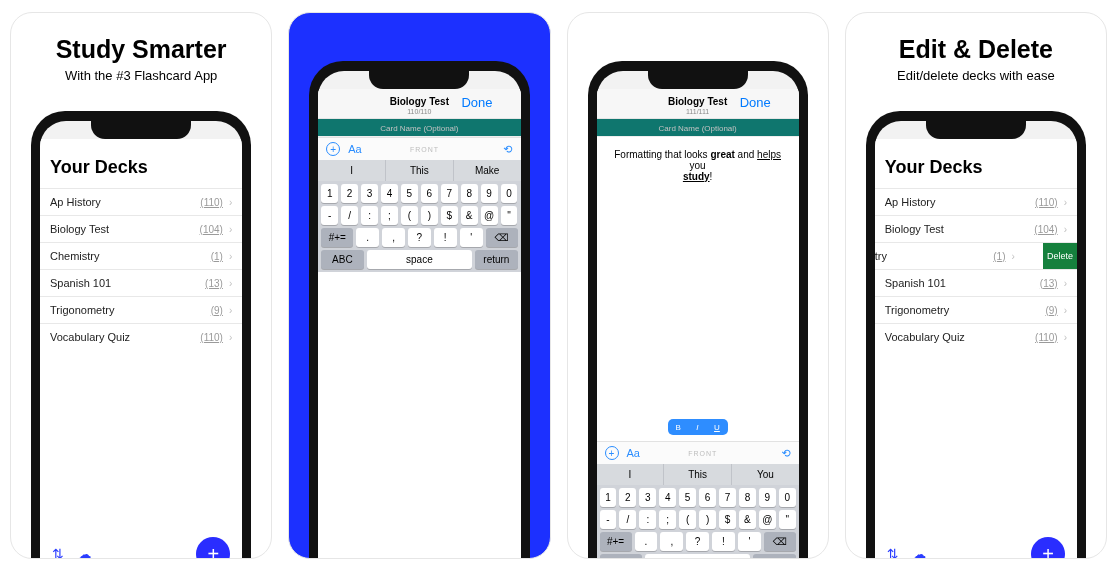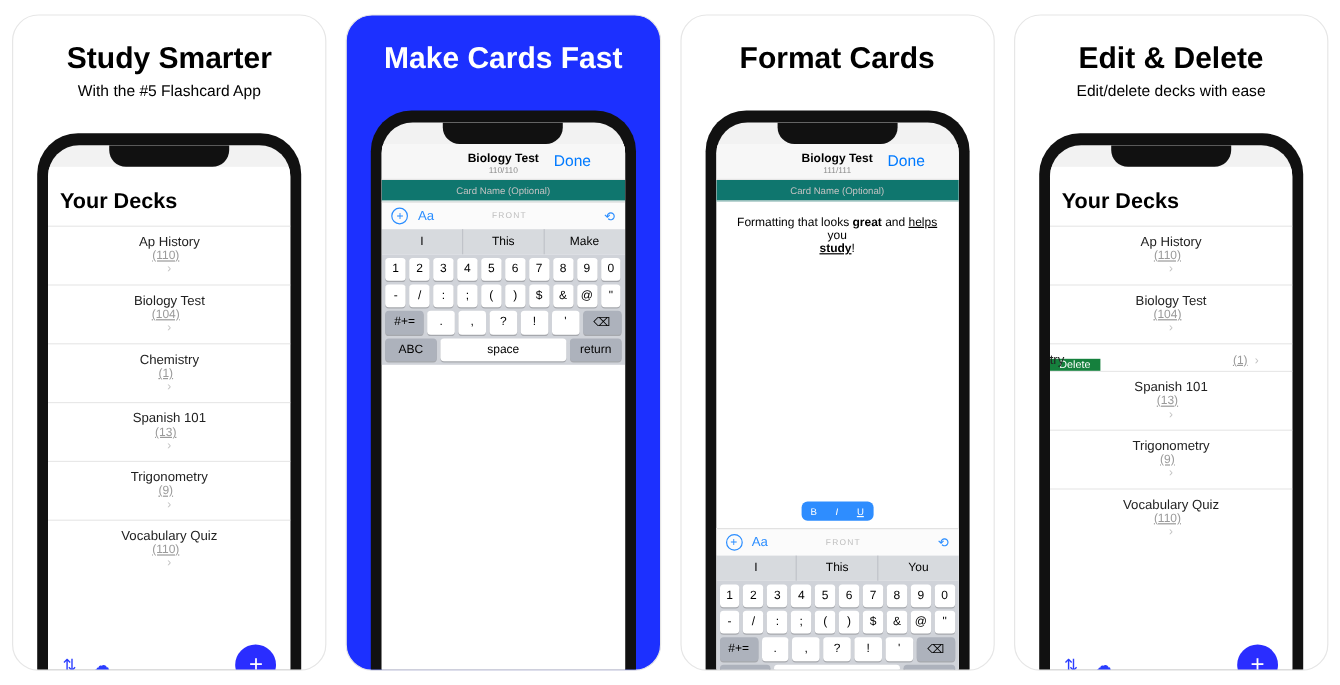--- a/index.html
+++ b/index.html
@@ -88,21 +88,20 @@
     padding: 18px 10px 10px 10px;
     color: #000;
   }
   .deck-row {
     display: flex;
     align-items: center;
     padding: 7px 10px;
     border-top: 1px solid #e8e8e8;
     font-size: 11px;
     color: #222;
-    flex-direction: column;
   }
   .deck-row:last-of-type { border-bottom: 1px solid #e8e8e8; }
   .deck-name { flex: 1; }
   .deck-count { color: #9a9a9a; margin-right: 6px; font-size: 10px; text-decoration: underline;}
   .chevron {
     color: #c2c2c2;
     font-size: 10px;
   }
   .deck-row.swiped {
     position: relative;
@@ -224,21 +223,21 @@
     padding: 5px 0;
     border-right: 1px solid #c0c3c9;
   }
   .suggest:last-child { border-right: none; }
 </style>
 </head>
 <body>
 
 <div class="panel">
   <div class="panel-title">Study Smarter</div>
-  <div class="panel-sub">With the #5 Flashcard App</div>
+  <div class="panel-sub">With the #3 Flashcard App</div>
   <div class="phone-wrap">
     <div class="phone">
         <div class="phone-inner">
       <div class="notch"></div>
       <div class="screen-content">
         <div class="decks-header">Your Decks</div>
 
         <div class="deck-row">
           <span class="deck-name">Ap History</span>
           <span class="deck-count">(110)</span>
@@ -275,21 +274,20 @@
           <span class="bb-icon">☁︎</span>
           <span class="fab">+</span>
         </div>
       </div>
     </div>
       </div>
   </div>
 </div>
 
 <div class="panel blue">
-  <div class="panel-title">Make Cards Fast</div>
   <div class="phone-wrap">
     <div class="phone">
         <div class="phone-inner">
       <div class="notch"></div>
       <div class="screen-content">
         <div class="edit-top">
           <div class="edit-title-block">
             <div class="edit-title">Biology Test</div>
             <div class="edit-sub">110/110</div>
           </div>
@@ -347,21 +345,20 @@
             <div class="key dark med">return</div>
           </div>
         </div>
       </div>
     </div>
       </div>
   </div>
 </div>
 
 <div class="panel">
-  <div class="panel-title">Format Cards</div>
   <div class="phone-wrap">
     <div class="phone">
         <div class="phone-inner">
       <div class="notch"></div>
       <div class="screen-content">
         <div class="edit-top">
           <div class="edit-title-block">
             <div class="edit-title">Biology Test</div>
             <div class="edit-sub">111/111</div>
           </div>

